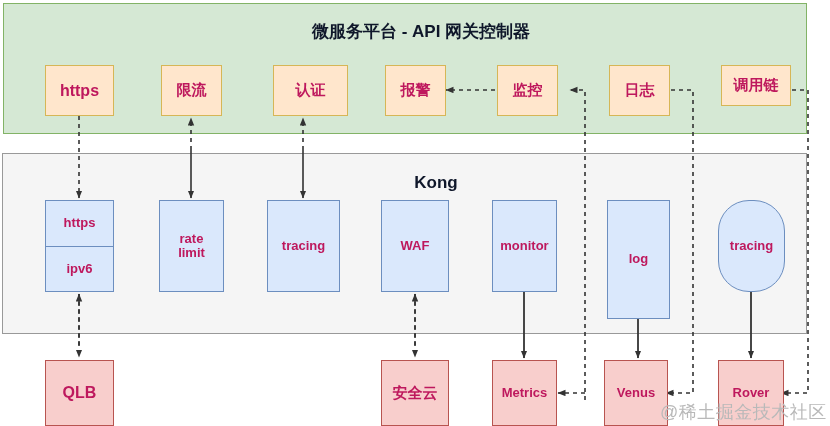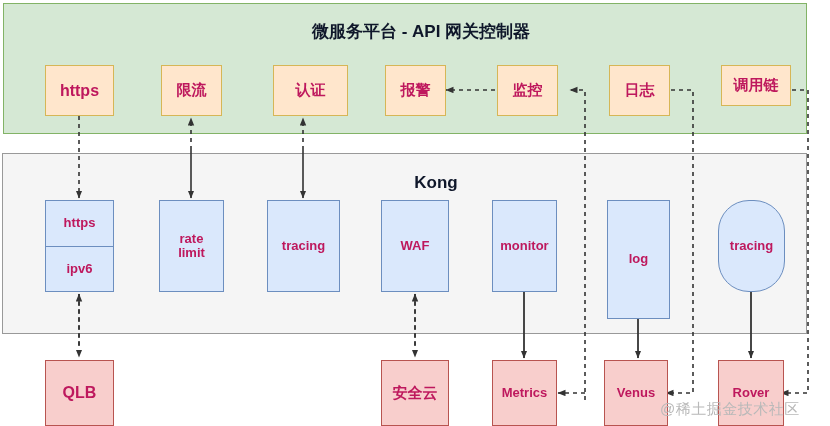--- a/index.html
+++ b/index.html
@@ -83,21 +83,21 @@
   svg.edges {
     position: absolute;
     left: 0;
     top: 0;
     width: 830px;
     height: 426px;
     pointer-events: none;
   }
   .watermark {
     position: absolute;
-    font-size: 15px;
+    font-size: 18px;
     color: #b9b9b9;
     white-space: nowrap;
     letter-spacing: 0.5px;
   }
 </style>
 </head>
 <body>
 
 <div id="canvas">
 

